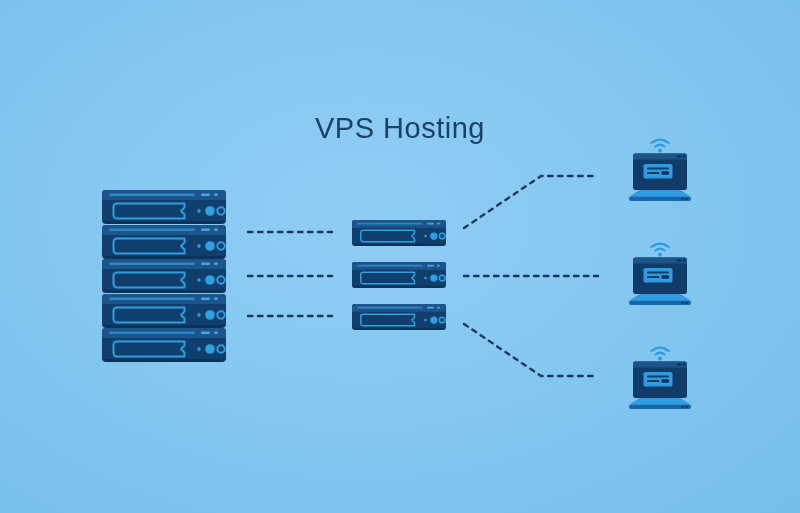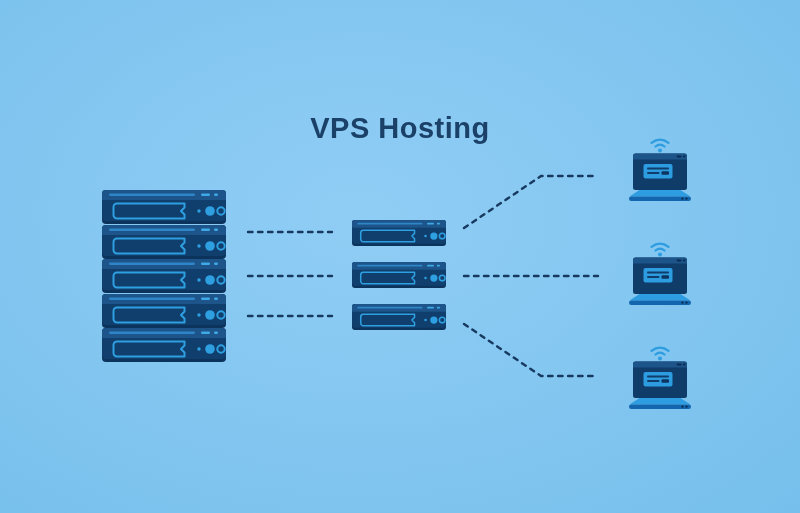--- a/index.html
+++ b/index.html
@@ -13,21 +13,21 @@
     overflow: hidden;
   }
 
   .title {
     position: absolute;
     left: 0; right: 0;
     top: 112px;
     margin: 0;
     text-align: center;
     font-size: 29px;
-    font-weight: 700;
+    font-weight: 400;
     letter-spacing: 0.5px;
     color: #1b4168;
   }
 
   .rack {
     position: absolute;
     left: 102px;
     top: 190px;
     display: flex;
     flex-direction: column;

